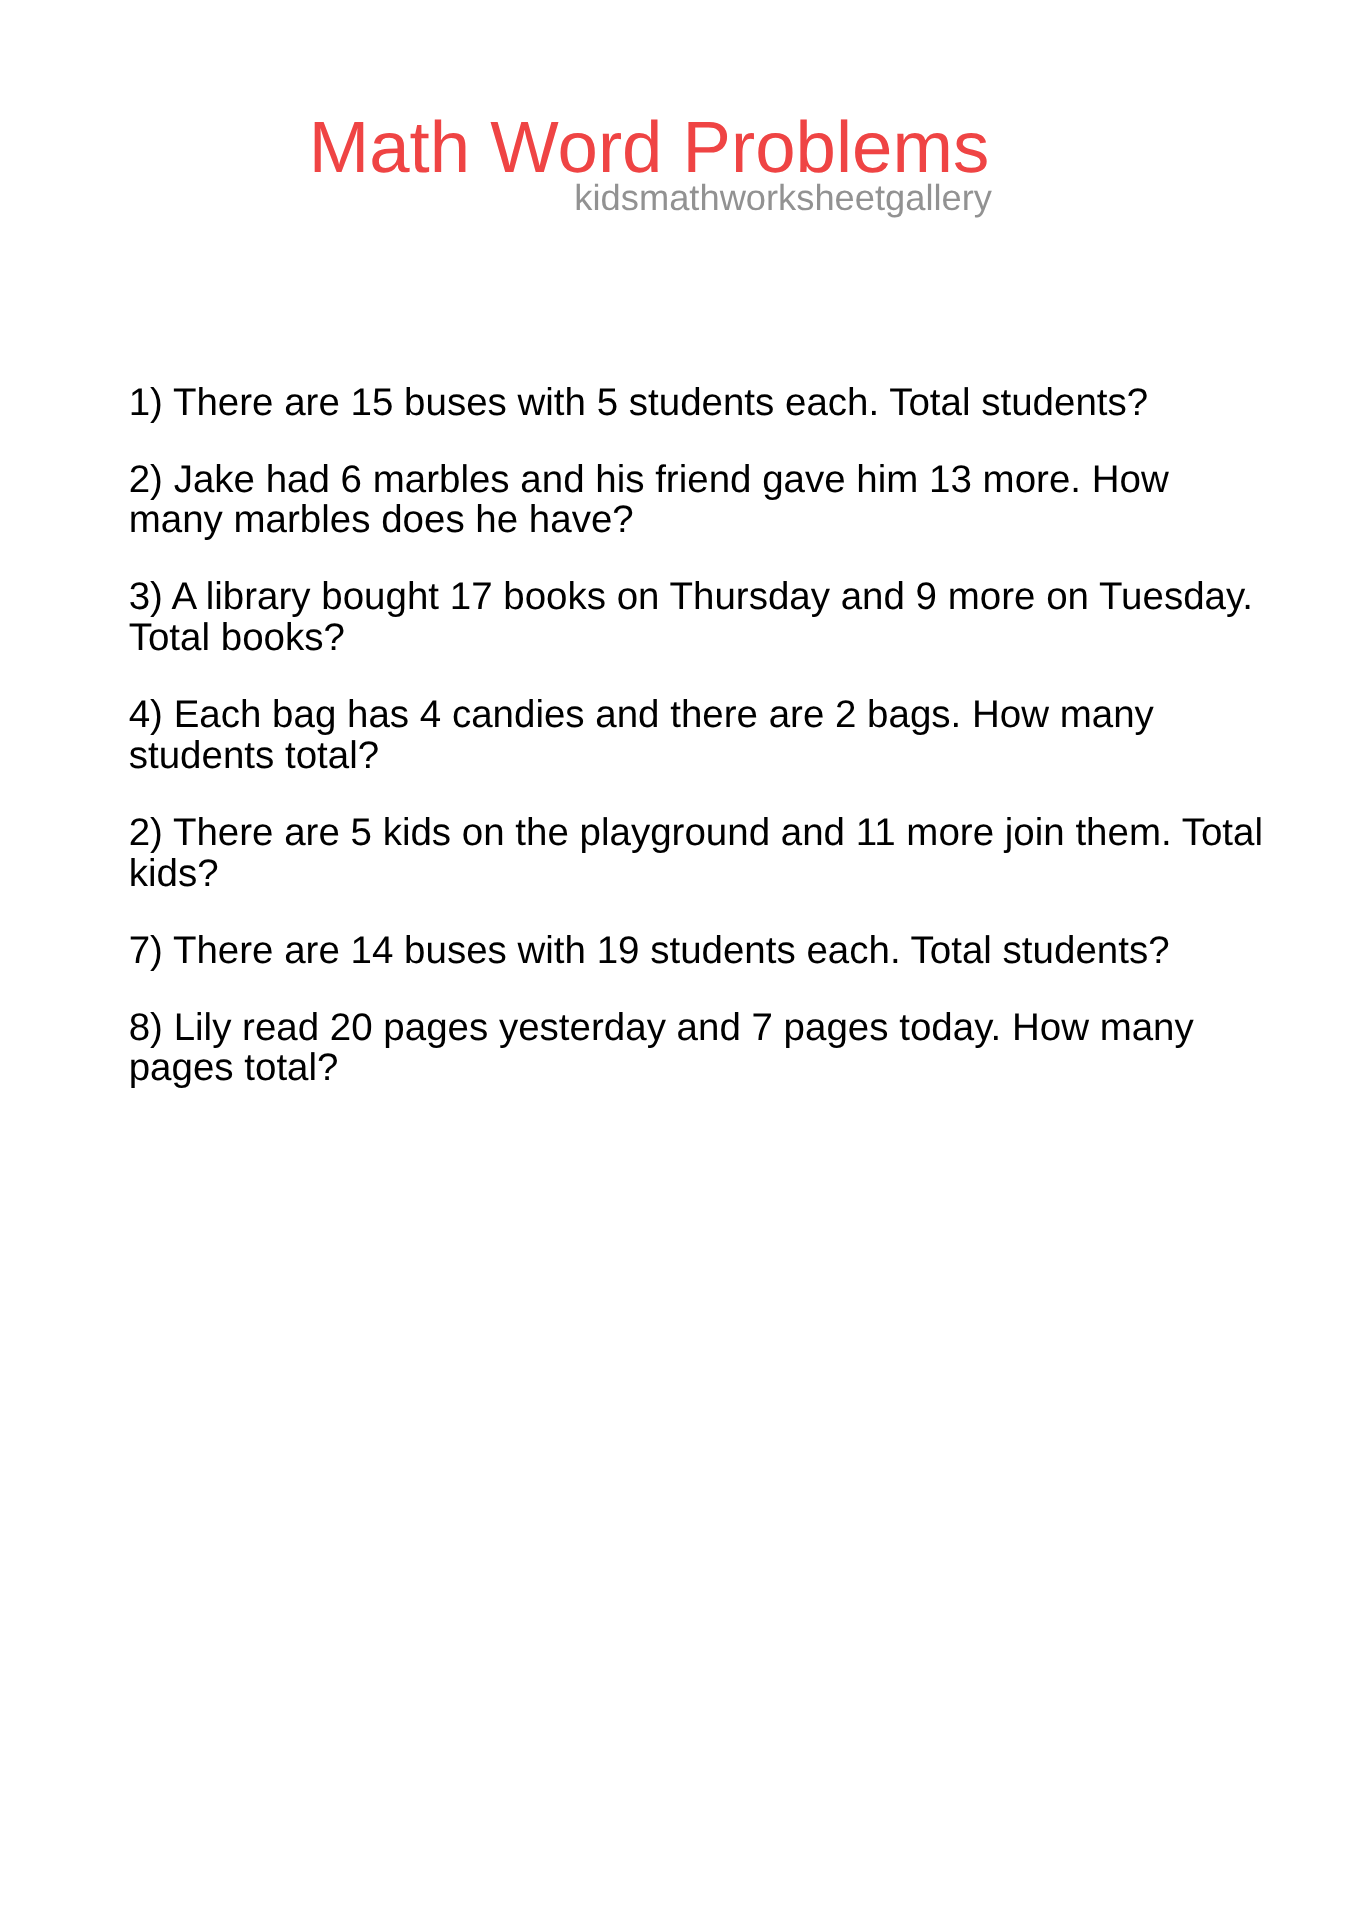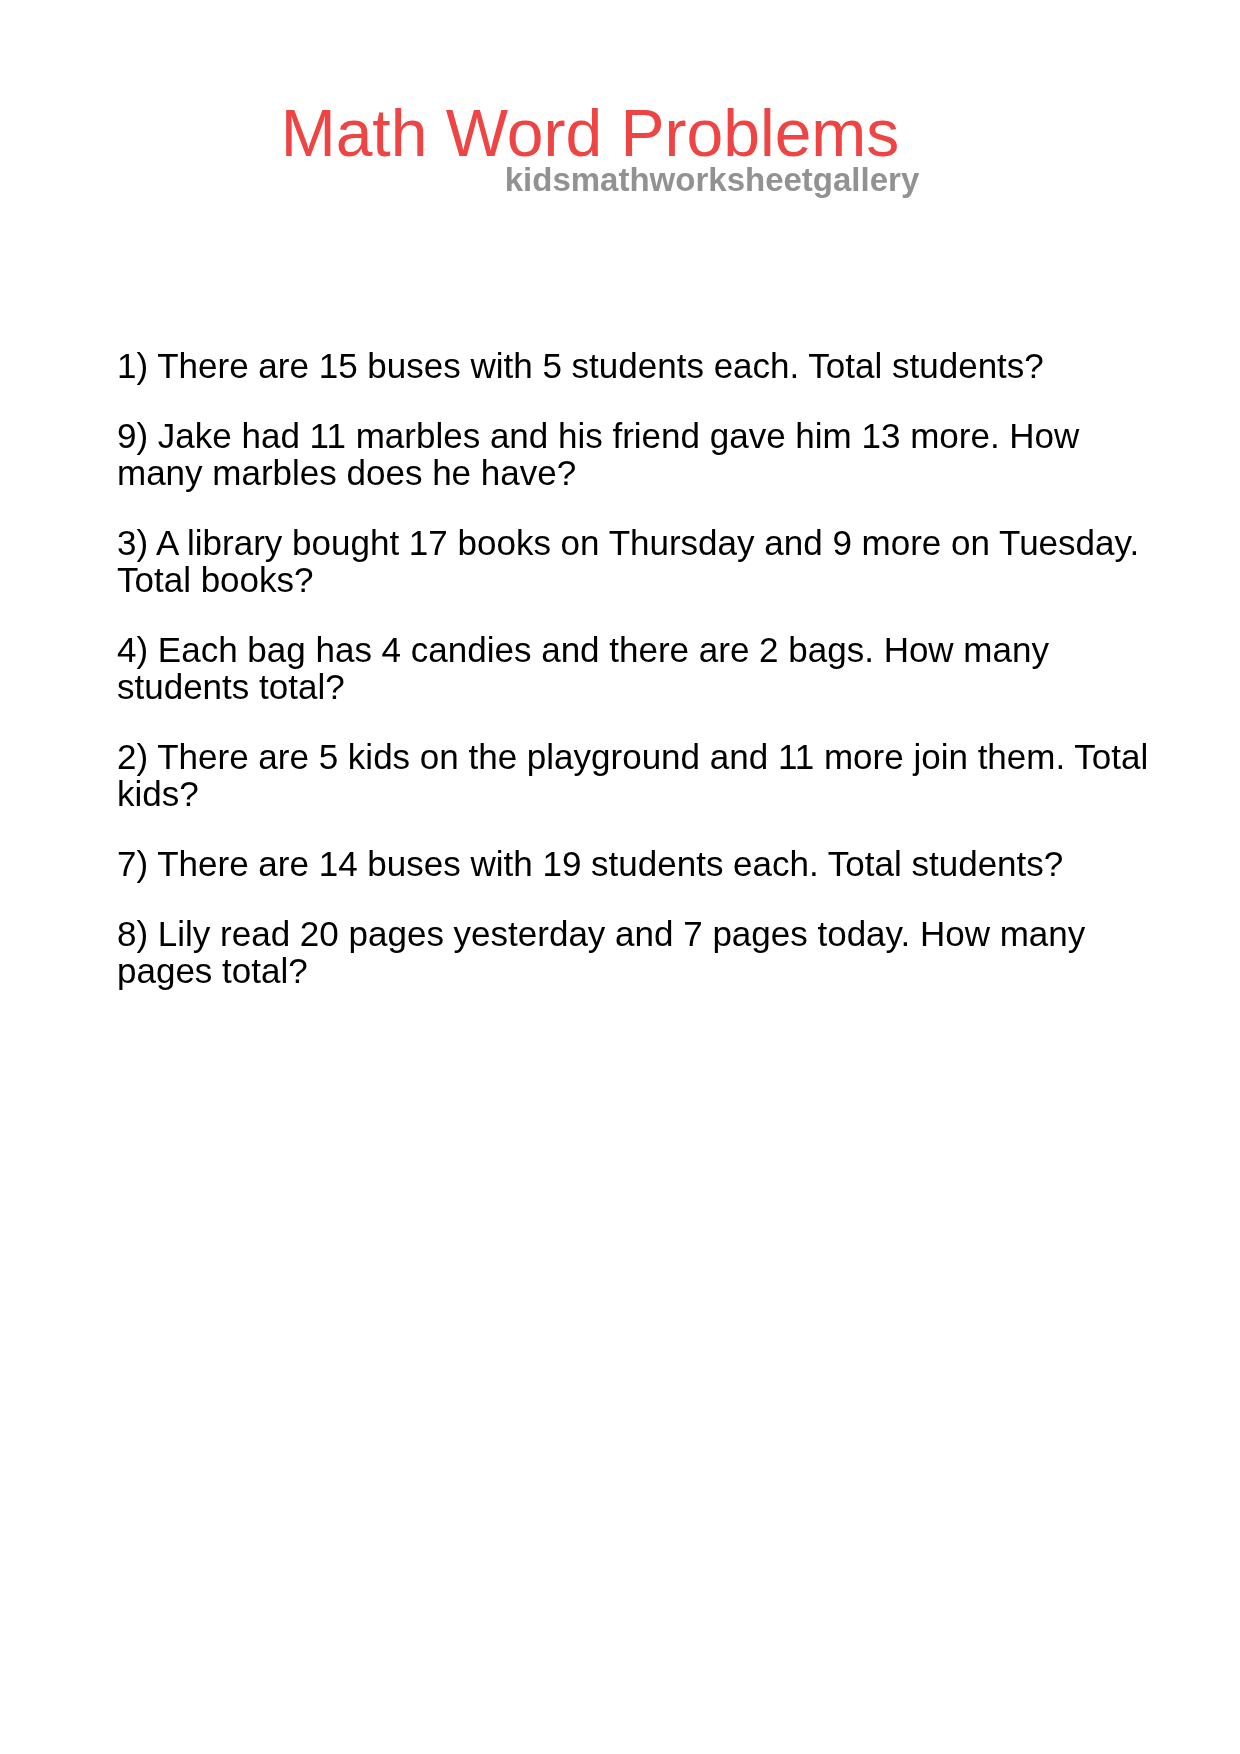--- a/index.html
+++ b/index.html
@@ -30,21 +30,21 @@
   .subtitle-wrap {
     position: absolute;
     top: 160px;
     left: 0;
     width: 1240px;
     padding-left: 184px;
     text-align: center;
   }
   .site-watermark {
     font-size: 33px;
-    font-weight: 700;
+    font-weight: 400;
     line-height: 40px;
     color: #929292;
   }
   .problems {
     position: absolute;
     top: 347px;
     left: 98px;
     width: 1100px;
   }
   .problem {
@@ -69,21 +69,21 @@
 
   <div class="subtitle-wrap">
     <span class="site-watermark">kidsmathworksheetgallery</span>
   </div>
 
   <div class="problems">
       <div class="problem">
         <div class="problem-line">1) There are 15 buses with 5 students each. Total students?</div>
       </div>
       <div class="problem">
-        <div class="problem-line">9) Jake had 11 marbles and his friend gave him 13 more. How</div>
+        <div class="problem-line">2) Jake had 6 marbles and his friend gave him 13 more. How</div>
         <div class="problem-line">many marbles does he have?</div>
       </div>
       <div class="problem">
         <div class="problem-line">3) A library bought 17 books on Thursday and 9 more on Tuesday.</div>
         <div class="problem-line">Total books?</div>
       </div>
       <div class="problem">
         <div class="problem-line">4) Each bag has 4 candies and there are 2 bags. How many</div>
         <div class="problem-line">students total?</div>
       </div>

